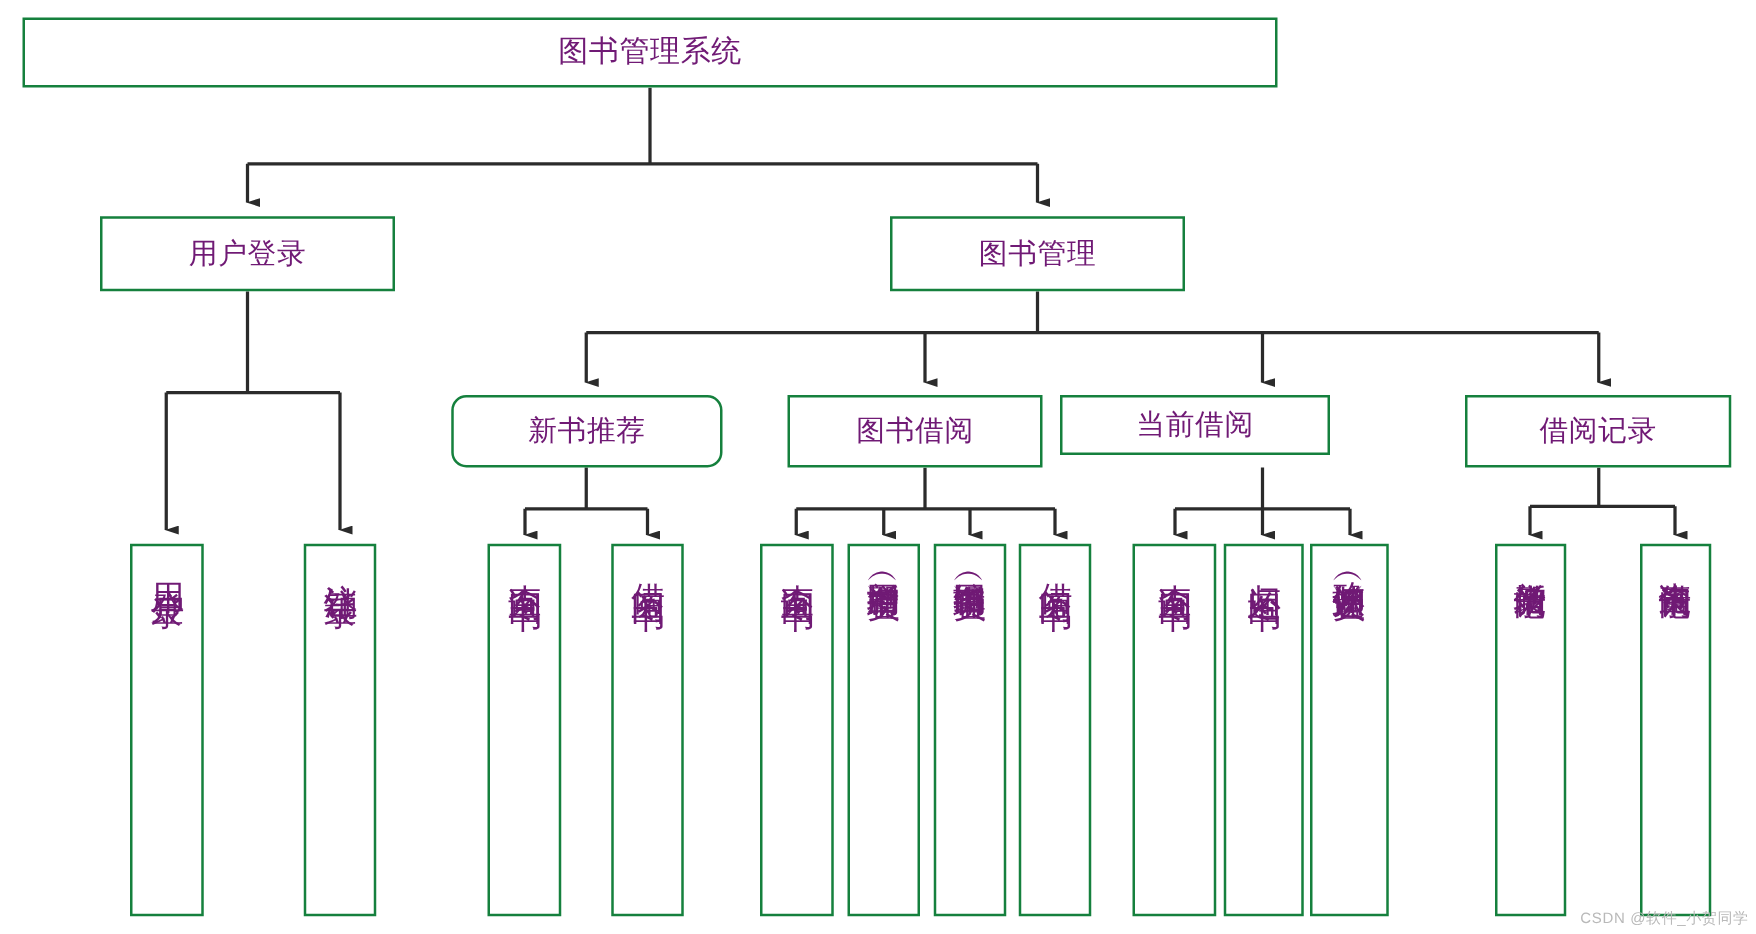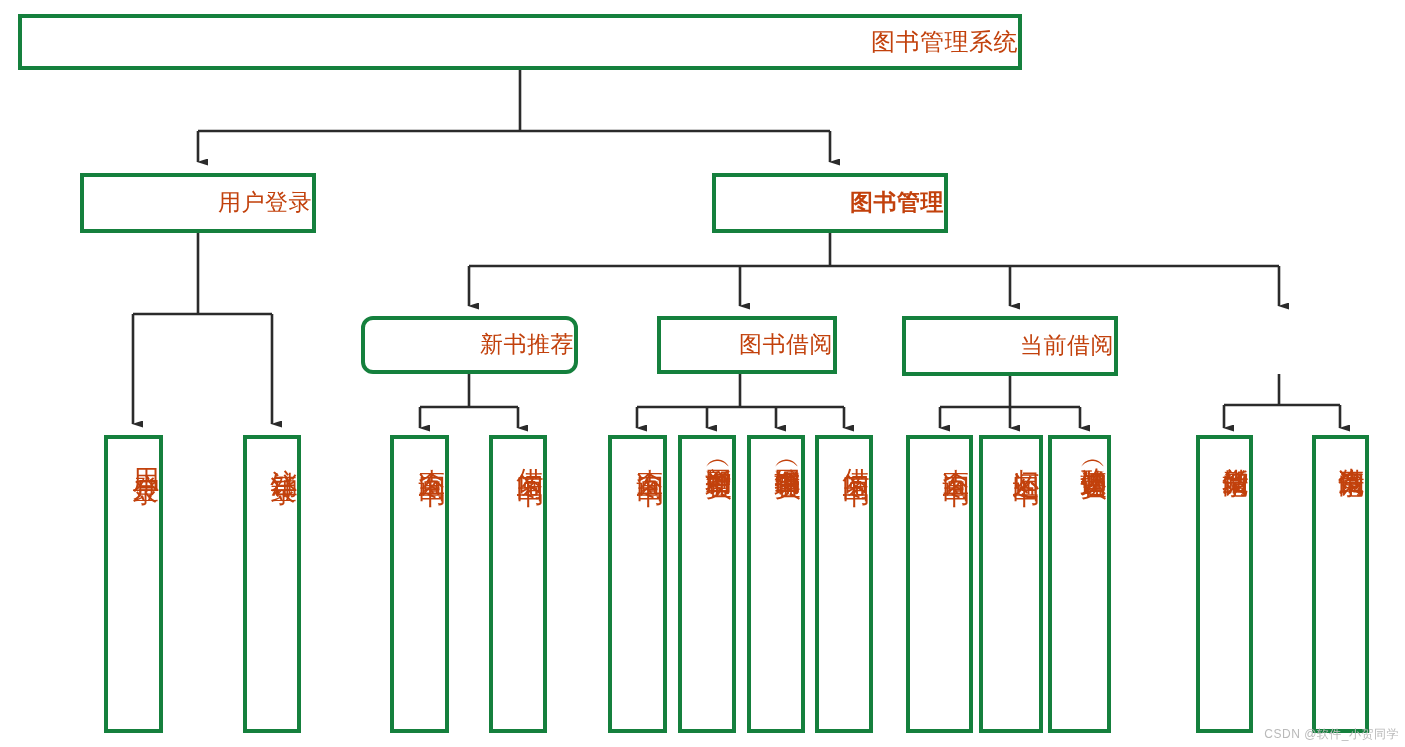--- a/index.html
+++ b/index.html
@@ -23,25 +23,25 @@
     left: 0;
     top: 0;
     width: 1405px;
     height: 747px;
     pointer-events: none;
   }
   .node {
     position: absolute;
     box-sizing: border-box;
     background: #ffffff;
-    border: 4px solid #15803d;
+    border: 2px solid #15803d;
     display: flex;
     align-items: center;
-    justify-content: flex-end;
-    color: #c2410c;
+    justify-content: center;
+    color: #701a75;
   }
   .node .node-label {
     display: block;
     text-align: center;
     line-height: 1.18;
   }
   
   .node.horiz .node-label {
     font-size: 23px;
     letter-spacing: 0.5px;
@@ -132,32 +132,35 @@
     </g>
   </svg>
 
   <div class="node horiz root" style="left:18px; top:14px; width:1004px; height:56px;">
     <span class="node-label">图书管理系统</span>
   </div>
 
   <div class="node horiz" style="left:80px; top:173px; width:236px; height:60px;">
     <span class="node-label">用户登录</span>
   </div>
-  <div class="node horiz" style="left:712px; top:173px; width:236px; height:60px;font-weight:bold;">
+  <div class="node horiz" style="left:712px; top:173px; width:236px; height:60px;">
     <span class="node-label">图书管理</span>
   </div>
 
   <div class="node horiz" style="left:361px; top:316px; width:217px; height:58px;border-radius:12px;">
     <span class="node-label">新书推荐</span>
   </div>
-  <div class="node horiz" style="left:630px; top:316px; width:180px; height:58px;margin-left:27px;">
+  <div class="node horiz" style="left:630px; top:316px; width:204px; height:58px;">
     <span class="node-label">图书借阅</span>
   </div>
-  <div class="node horiz" style="left:902px; top:316px; width:216px; height:60px;">
+  <div class="node horiz" style="left:848px; top:316px; width:216px; height:48px;">
     <span class="node-label">当前借阅</span>
+  </div>
+  <div class="node horiz" style="left:1172px; top:316px; width:213px; height:58px;">
+    <span class="node-label">借阅记录</span>
   </div>
 
   <div class="node vert" style="left:104px; top:435px; width:59px; height:298px;">
     <span class="node-label">用户登录</span>
   </div>
   <div class="node vert" style="left:243px; top:435px; width:58px; height:298px;">
     <span class="node-label">注销登录</span>
   </div>
 
   <div class="node vert" style="left:390px; top:435px; width:59px; height:298px;">

